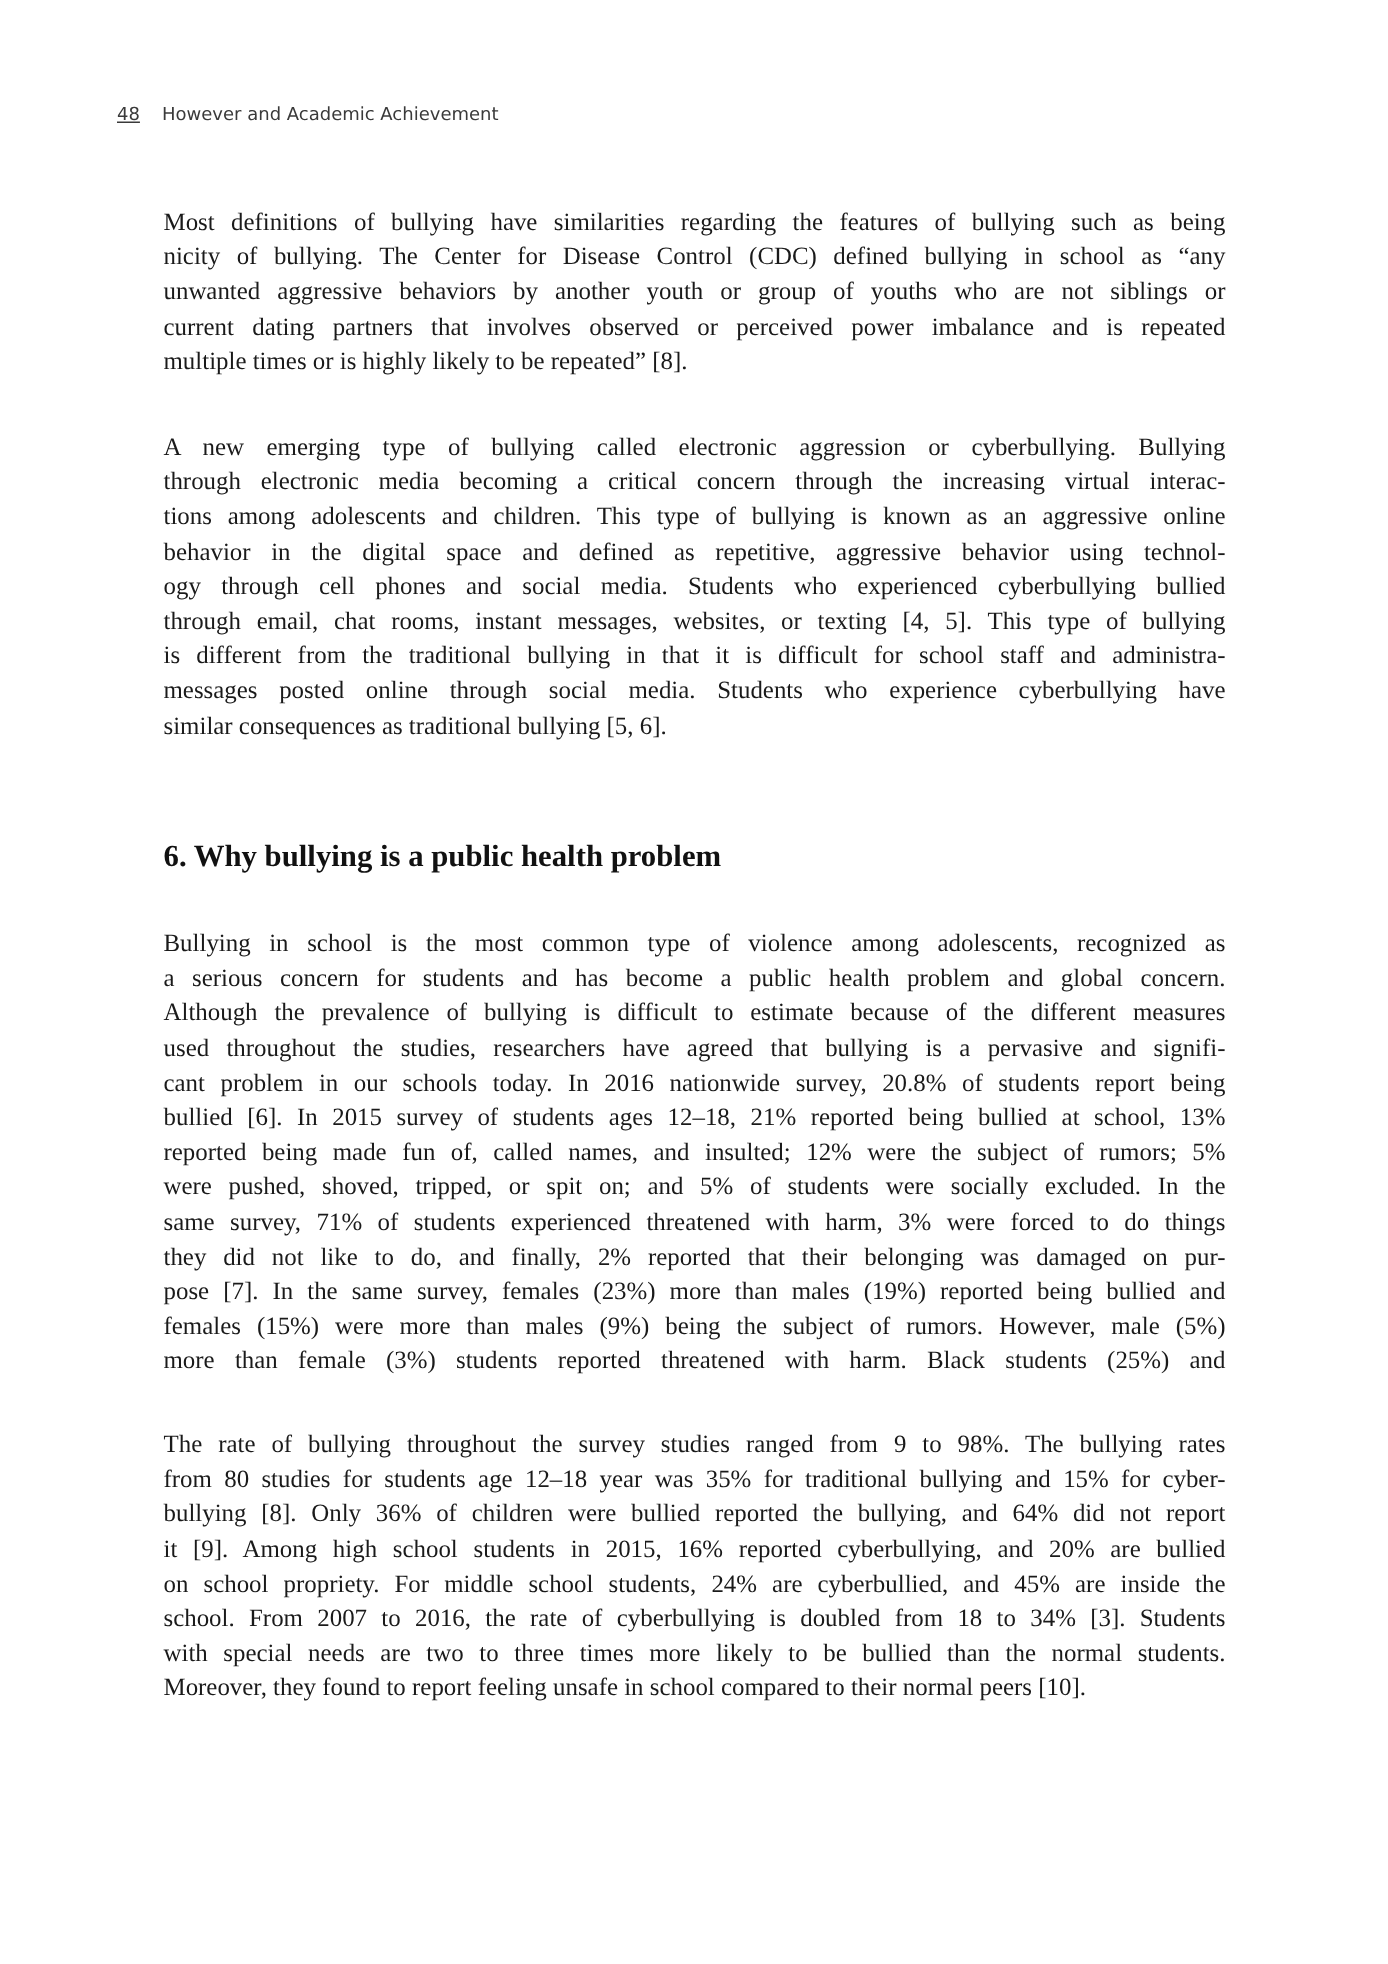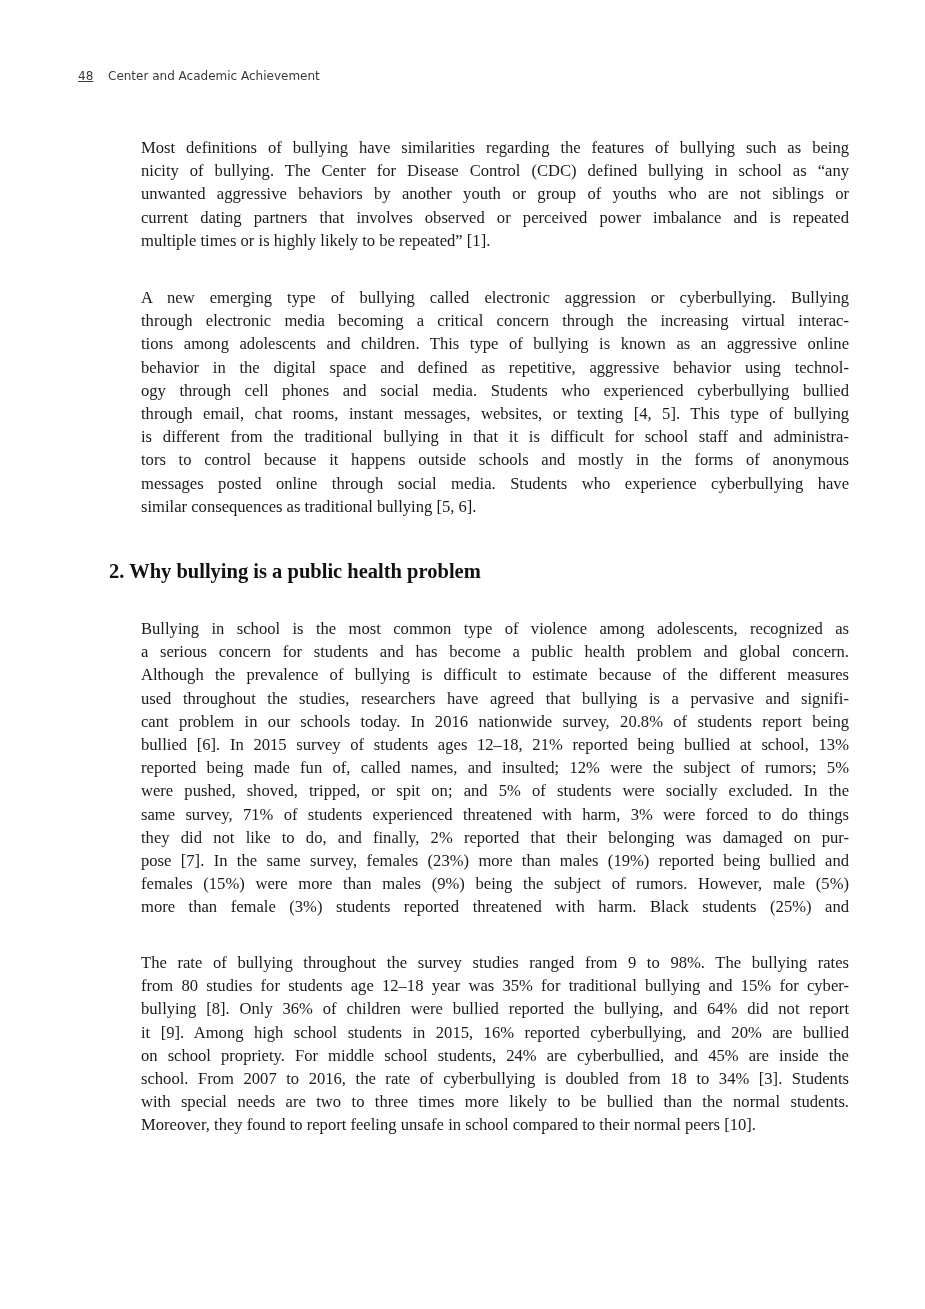--- a/index.html
+++ b/index.html
@@ -36,65 +36,63 @@
       color: #1a1a1a;
     }
     .line {
       display: block;
       height: 23.2px;
       line-height: 23.2px;
       white-space: nowrap;
       text-align: justify;
       text-align-last: justify;
       width: 708px;
-      margin-left: 32px;
     }
     .line.last {
       text-align-last: left;
     }
     .section-heading {
       position: absolute;
       left: 109px;
       top: 560px;
       font-family: "Liberation Serif", serif;
       font-weight: bold;
       font-size: 20.5px;
       color: #111111;
       white-space: nowrap;
     }
   </style>
 </head>
 <body>
 
 <div class="running-header">
-  <span class="page-num">48</span><span>Center and Academic Achievement</span>
+  <span class="page-num">48</span><span>However and Academic Achievement</span>
 </div>
 
 <div class="body-block" style="top:136px;">
   <span class="line">Most definitions of bullying have similarities regarding the features of bullying such as being</span>
   <span class="line">nicity of bullying. The Center for Disease Control (CDC) defined bullying in school as “any</span>
   <span class="line">unwanted aggressive behaviors by another youth or group of youths who are not siblings or</span>
   <span class="line">current dating partners that involves observed or perceived power imbalance and is repeated</span>
-  <span class="line last">multiple times or is highly likely to be repeated” [1].</span>
+  <span class="line last">multiple times or is highly likely to be repeated” [8].</span>
 </div>
 
 <div class="body-block" style="top:286px;">
   <span class="line">A new emerging type of bullying called electronic aggression or cyberbullying. Bullying</span>
   <span class="line">through electronic media becoming a critical concern through the increasing virtual interac-</span>
   <span class="line">tions among adolescents and children. This type of bullying is known as an aggressive online</span>
   <span class="line">behavior in the digital space and defined as repetitive, aggressive behavior using technol-</span>
   <span class="line">ogy through cell phones and social media. Students who experienced cyberbullying bullied</span>
   <span class="line">through email, chat rooms, instant messages, websites, or texting [4, 5]. This type of bullying</span>
   <span class="line">is different from the traditional bullying in that it is difficult for school staff and administra-</span>
-  <span class="line">tors to control because it happens outside schools and mostly in the forms of anonymous</span>
   <span class="line">messages posted online through social media. Students who experience cyberbullying have</span>
   <span class="line last">similar consequences as traditional bullying [5, 6].</span>
 </div>
 
-<div class="section-heading">2. Why bullying is a public health problem</div>
+<div class="section-heading">6. Why bullying is a public health problem</div>
 
 <div class="body-block" style="top:617px;">
   <span class="line">Bullying in school is the most common type of violence among adolescents, recognized as</span>
   <span class="line">a serious concern for students and has become a public health problem and global concern.</span>
   <span class="line">Although the prevalence of bullying is difficult to estimate because of the different measures</span>
   <span class="line">used throughout the studies, researchers have agreed that bullying is a pervasive and signifi-</span>
   <span class="line">cant problem in our schools today. In 2016 nationwide survey, 20.8% of students report being</span>
   <span class="line">bullied [6]. In 2015 survey of students ages 12–18, 21% reported being bullied at school, 13%</span>
   <span class="line">reported being made fun of, called names, and insulted; 12% were the subject of rumors; 5%</span>
   <span class="line">were pushed, shoved, tripped, or spit on; and 5% of students were socially excluded. In the</span>

